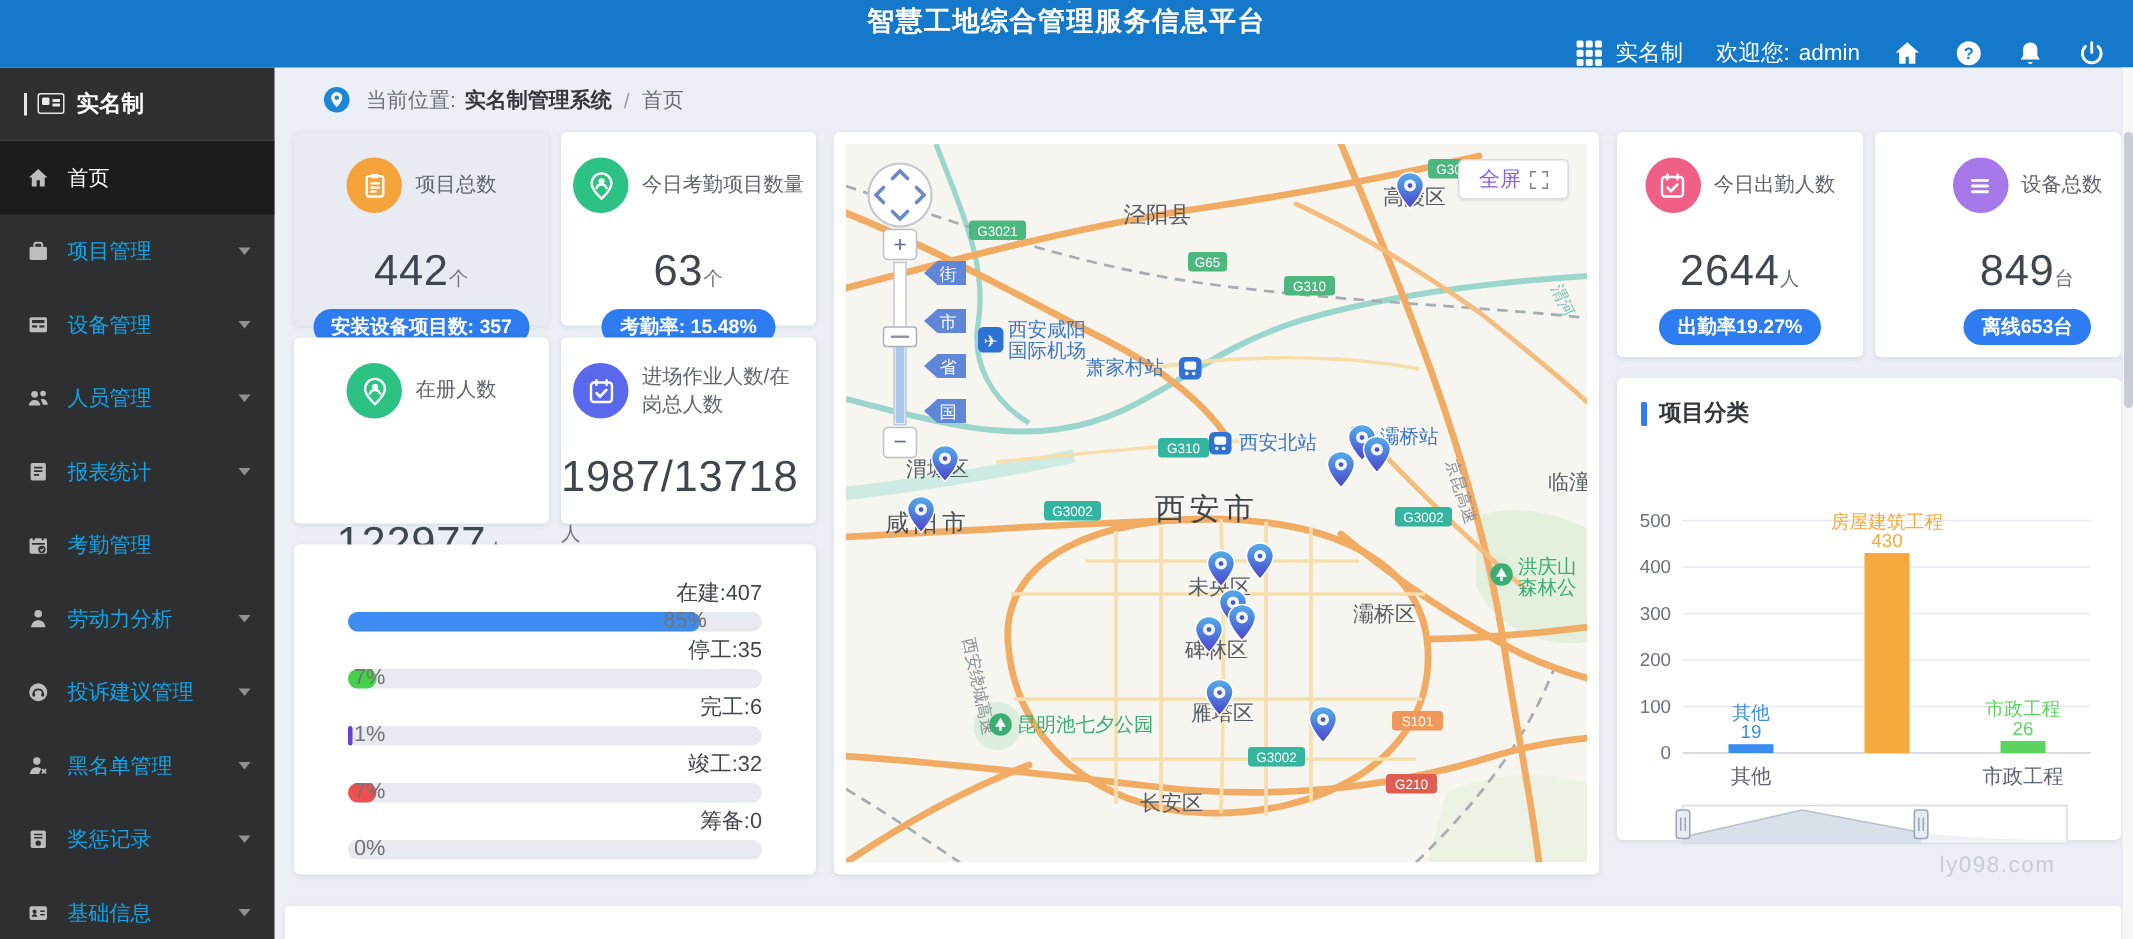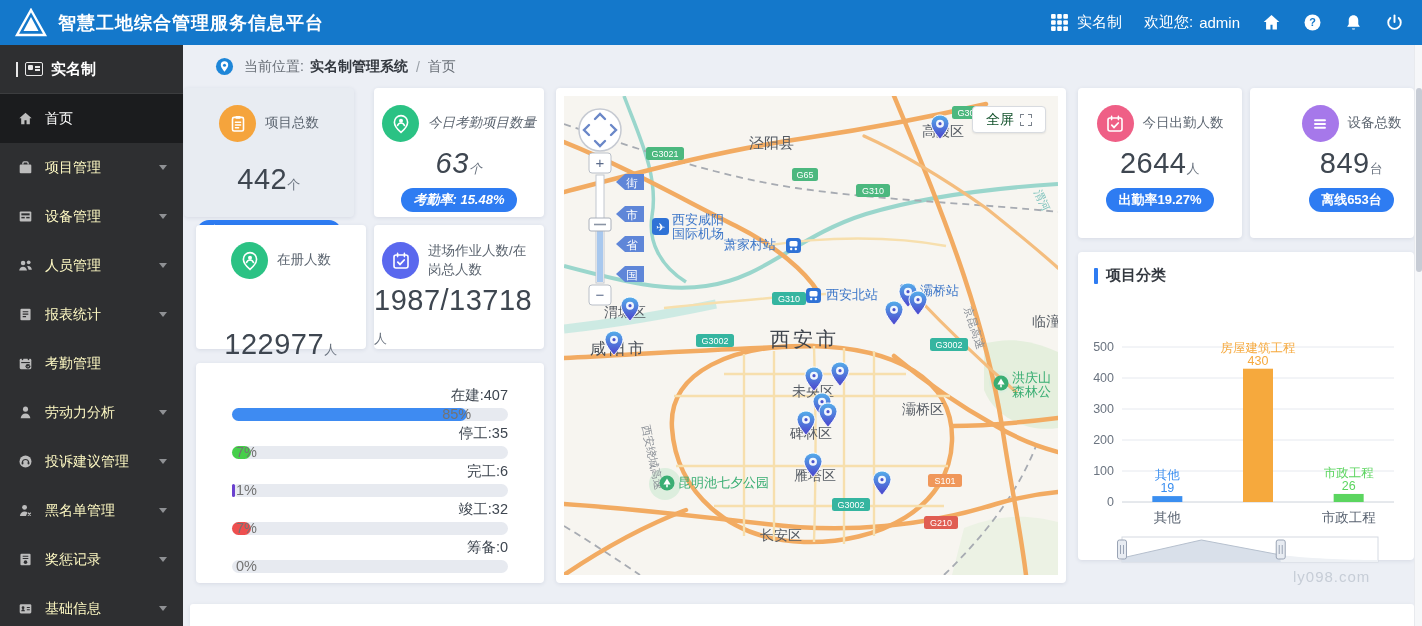--- a/index.html
+++ b/index.html
@@ -2,21 +2,21 @@
 <html><head>
 <meta charset="utf-8">
 <style>
   * { margin:0; padding:0; box-sizing:border-box; }
   html,body { width:1422px; height:626px; overflow:hidden;
     font-family:"Liberation Sans","DejaVu Sans",sans-serif; background:#eceff5; }
   #stage { position:relative; width:1422px; height:626px; }
 
   
   #header { position:absolute; left:0; top:0; width:1422px; height:45px;
-    background:#1478cb; display:flex; align-items:center; color:#fff; z-index:30; }
+    background:#1478cb; display:flex; align-items:center; color:#fff; z-index:30;flex-direction:column; }
   #logo { width:34px; height:30px; margin:0 10px 0 14px; }
   #appTitle { font-size:18px; font-weight:bold; letter-spacing:1px; }
   #headRight { margin-left:auto; display:flex; align-items:center; gap:22px; padding-right:18px; }
   .hItem { display:flex; align-items:center; gap:8px; font-size:15px; cursor:pointer; }
   .hIcon { width:19px; height:19px; display:inline-block; }
   .hIcon svg { width:100%; height:100%; }
 
   
   #sidebar { position:absolute; left:0; top:45px; width:183px; height:581px;
     background:#2e2f31; overflow:hidden; z-index:20; }
@@ -24,21 +24,21 @@
     border-bottom:1px solid #3c3d3f; color:#fff; }
   #brandBar { width:2px; height:15px; background:#e8e8e8; margin-right:7px; }
   #brandIcon { width:18px; height:14px; border:1.6px solid #e8e8e8; border-radius:2px;
     margin-right:8px; position:relative; }
   #brandIcon:before { content:""; position:absolute; left:2px; top:2px; width:5px; height:5px;
     background:#e8e8e8; border-radius:1px; }
   #brandIcon:after { content:""; position:absolute; right:2px; top:3px; width:5px; height:1.5px;
     background:#e8e8e8; box-shadow:0 3px 0 #e8e8e8; }
   #brandLabel { font-size:15px; font-weight:bold; }
   .sItem { height:49px; display:flex; align-items:center; padding:0 16px 0 18px;
-    color:#fef9c3; font-size:14px; cursor:pointer; position:relative; }
+    color:#0ea5e9; font-size:14px; cursor:pointer; position:relative; }
   .sItem.active { background:#1b1c1e; color:#fff; }
   .sIcon { width:15px; height:15px; margin-right:12px; color:#bdbdbd; flex:0 0 15px; }
   .sIcon svg { width:100%; height:100%; }
   .caret { margin-left:auto; width:0; height:0; border-left:4px solid transparent;
     border-right:4px solid transparent; border-top:5px solid #8f9194; }
 
   
   #breadcrumb { position:absolute; left:183px; top:45px; width:1231px; height:43px;
     display:flex; align-items:center; padding-left:32px; font-size:14px; color:#6a7078; }
   #bcIcon { width:19px; height:19px; margin-right:10px; }
@@ -50,21 +50,21 @@
   .card { position:absolute; background:#fff; border-radius:4px;
     box-shadow:0 1px 4px rgba(30,50,90,.10); }
   .card.muted { background:#e8ecf2; }
   .stat { display:flex; flex-direction:column; align-items:center; padding-top:17px; }
   .statHead { display:flex; align-items:center; gap:9px; width:100%;
     justify-content:center; padding:0 8px; }
   .statIcon { width:37px; height:37px; border-radius:50%; flex:0 0 37px;
     display:flex; align-items:center; justify-content:center; }
   .statIcon svg { width:20px; height:20px; }
   .statTitle { font-size:13.5px; color:#5c6570; line-height:1.35; }
-  .statValue { font-size:29px; color:#3e4650; margin-top:5px; letter-spacing:.5px; }
+  .statValue { font-size:29px; color:#3e4650; margin-top:23px; letter-spacing:.5px; }
   .statValue .unit { font-size:13px; color:#6b7480; }
   .statBadge { margin-top:8px; background:#2e7cf2; color:#fff; font-size:13px;
     font-weight:bold; padding:3px 12px; border-radius:12px; white-space:nowrap; }
   .pTitle { display:flex; align-items:center; gap:8px; font-size:15px; font-weight:bold;
     color:#33383f; }
   .pTitle:before { content:""; width:4px; height:16px; background:#2e7cf2; border-radius:1px; }
 
   
   #overviewRows { padding:6px 36px 0 20px; }
   .ovRow { margin-top:3px; }
@@ -73,21 +73,21 @@
     margin-top:2px; }
   .ovFill { position:absolute; left:0; top:0; height:13px; border-radius:7px; }
   .ovPct { position:absolute; top:-2px; font-size:14.5px; color:#737373; }
 
   
   #mapCard { left:556px; top:88px; width:510px; height:495px; padding:8px; }
   #mapWrap { position:relative; width:494px; height:479px; overflow:hidden; }
   #mapSvg { position:absolute; left:0; top:0; }
   #fsBtn { position:absolute; right:12px; top:10px; width:74px; height:27px; background:#fff;
     border:1px solid #d8dbe0; border-radius:4px; display:flex; align-items:center;
-    justify-content:center; gap:6px; font-size:14px; color:#14532d; cursor:pointer;
+    justify-content:center; gap:6px; font-size:14px; color:#8b5cf6; cursor:pointer;
     box-shadow:0 1px 2px rgba(0,0,0,.08); }
   #fsGlyph { width:12px; height:12px; position:relative; }
   #fsGlyph i { position:absolute; width:4px; height:4px; border:1.6px solid #7a828c; }
   #fsGlyph i:nth-child(1){left:0;top:0;border-right:none;border-bottom:none;}
   #fsGlyph i:nth-child(2){right:0;top:0;border-left:none;border-bottom:none;}
   #fsGlyph i:nth-child(3){left:0;bottom:0;border-right:none;border-top:none;}
   #fsGlyph i:nth-child(4){right:0;bottom:0;border-left:none;border-top:none;}
 
   
   #chartPanel { left:1078px; top:252px; width:336px; height:308px; padding:14px 0 0 16px; }
@@ -280,35 +280,35 @@
       <path d="M10 4.6a3.9 3.9 0 0 1 3.9 3.9c0 2.8-3.9 6.9-3.9 6.9S6.1 11.3 6.1 8.5A3.9 3.9 0 0 1 10 4.6z" fill="#fff"></path>
       <circle cx="10" cy="8.6" r="1.6" fill="#1e86d8"></circle>
     </svg>
     <span>当前位置:</span>
     <span id="bcSection">实名制管理系统</span>
     <span id="bcSep">/</span>
     <span id="bcPage">首页</span>
   </div>
 
   <div id="cards">
-      <div class="card stat muted" style="left: 184px; top: 88px; width: 170px; height: 129px; gap: 16px;">
+      <div class="card stat muted" style="left: 196px; top: 88px; width: 170px; height: 129px;">
         <div class="statHead">
           <span class="statIcon" style="background: rgb(245, 164, 60);">
             <svg viewBox="0 0 20 20">
               <rect x="4.5" y="3.4" width="11" height="13.6" rx="1.6" fill="none" stroke="#fff" stroke-width="1.6"></rect>
               <rect x="7.4" y="2" width="5.2" height="2.8" rx="1" fill="#fff"></rect>
               <path d="M7.4 8.2h5.2M7.4 11h5.2M7.4 13.8h3.2" stroke="#fff" stroke-width="1.5" stroke-linecap="round"></path>
             </svg>
           </span>
           <span class="statTitle">项目总数</span>
         </div>
         <div class="statValue"><span>442</span><span class="unit">个</span></div>
         <div class="statBadge">安装设备项目数: 357</div>
       </div>
-      <div class="card stat" style="left: 374px; top: 88px; width: 170px; height: 129px; font-style: italic;">
+      <div class="card stat" style="left: 374px; top: 88px; width: 170px; height: 129px;">
         <div class="statHead">
           <span class="statIcon" style="background: rgb(43, 194, 132);">
             <svg viewBox="0 0 20 20">
               <path d="M10 1.6a6.6 6.6 0 0 1 6.6 6.6c0 4.6-6.6 10.2-6.6 10.2S3.4 12.8 3.4 8.2A6.6 6.6 0 0 1 10 1.6z" fill="none" stroke="#fff" stroke-width="1.6"></path>
               <circle cx="10" cy="6.8" r="2" fill="#fff"></circle>
               <path d="M6.6 11.4c.6-1.6 1.9-2.4 3.4-2.4s2.8.8 3.4 2.4" fill="none" stroke="#fff" stroke-width="1.6" stroke-linecap="round"></path>
             </svg>
           </span>
           <span class="statTitle">今日考勤项目数量</span>
         </div>

